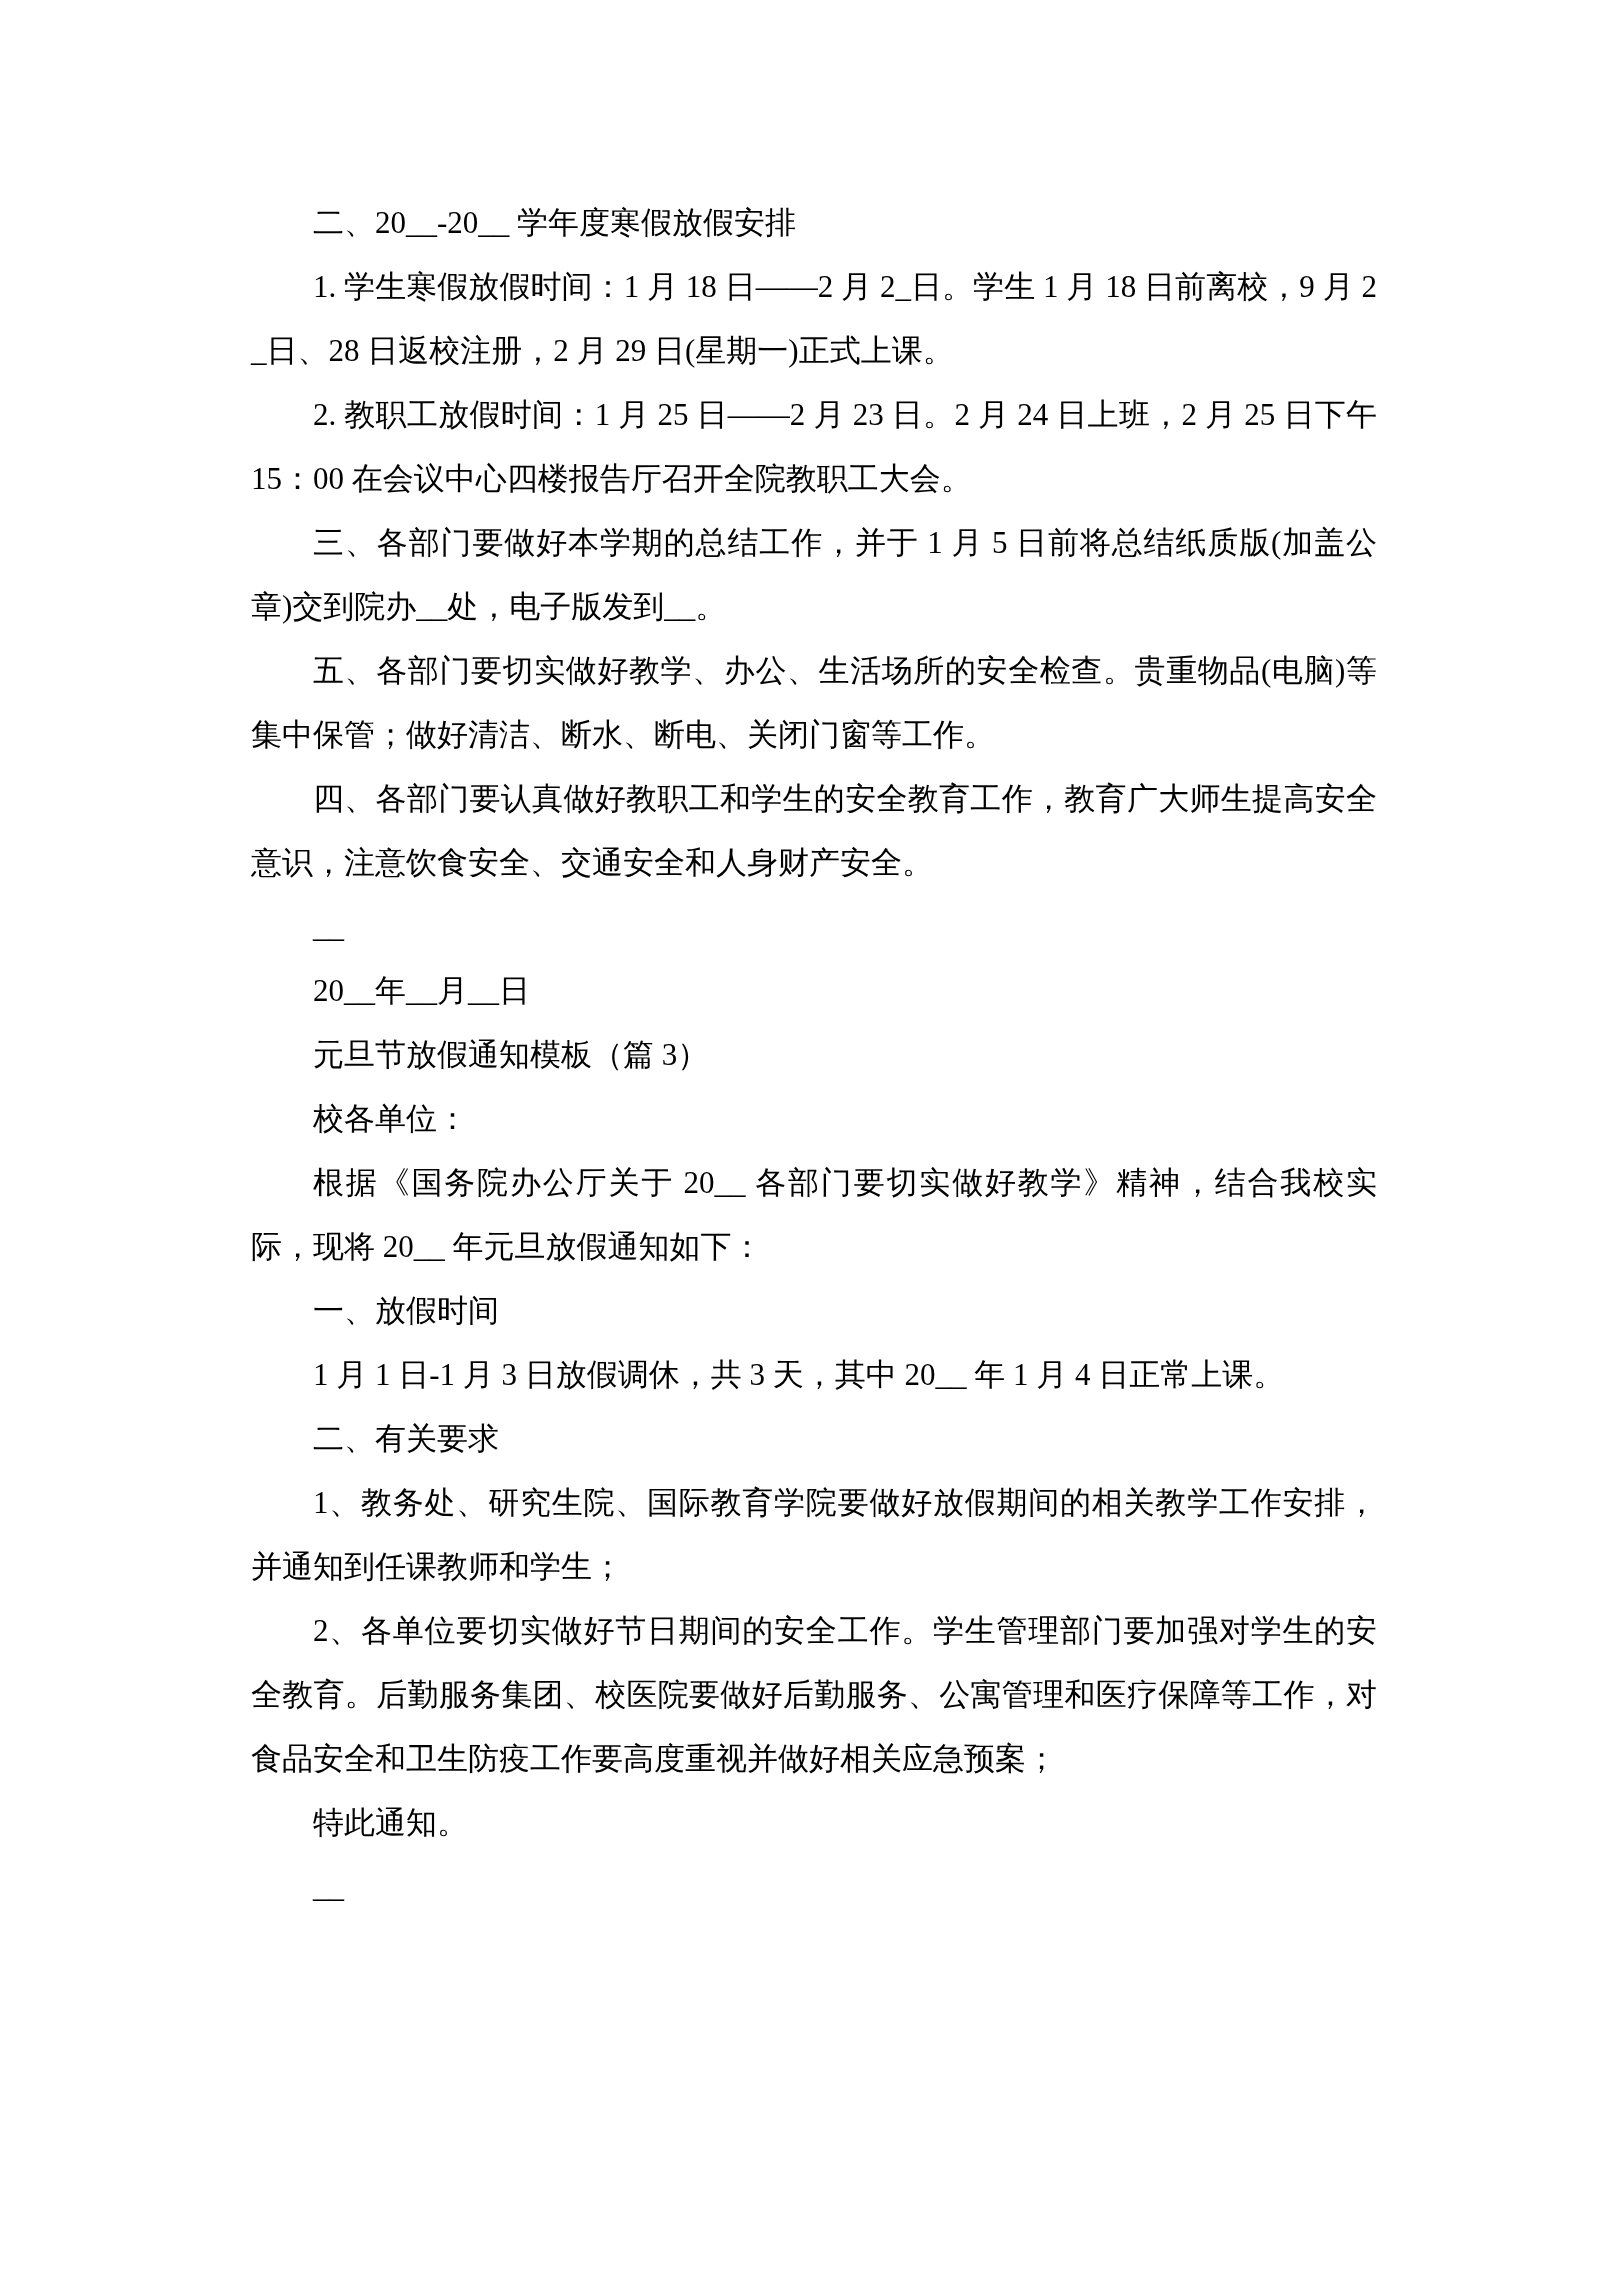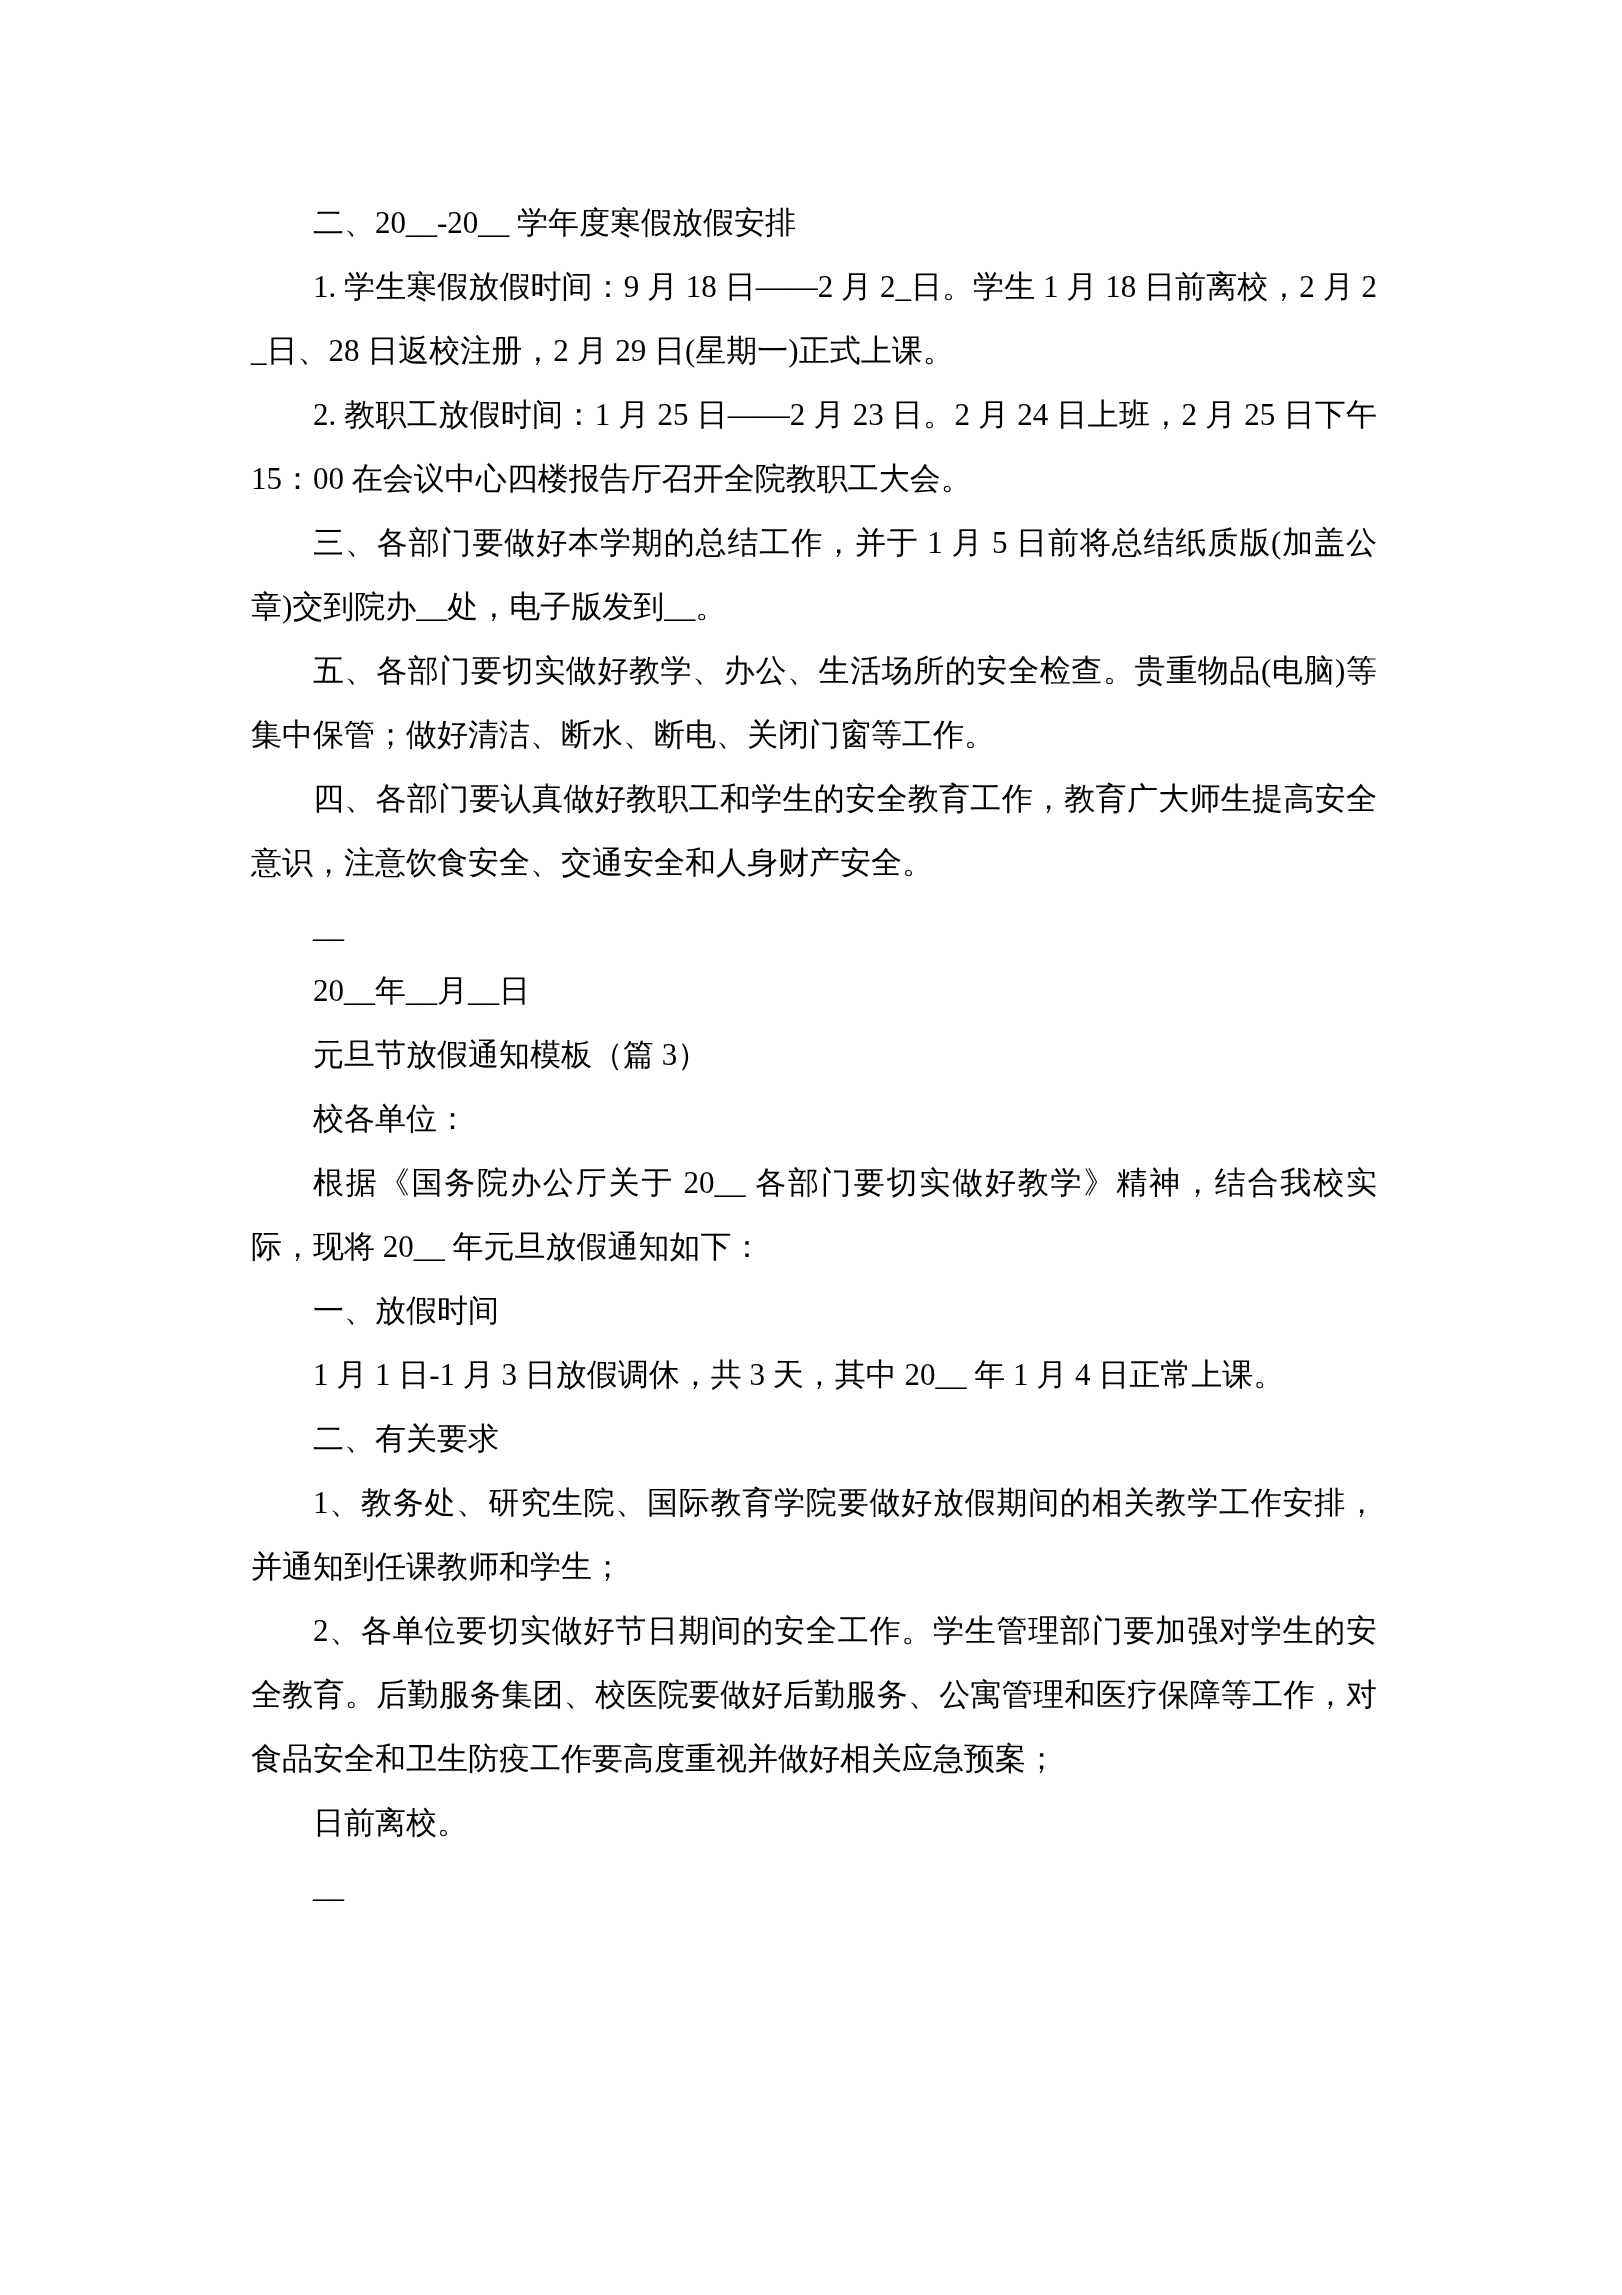--- a/index.html
+++ b/index.html
@@ -32,32 +32,32 @@
     text-indent: 2em;
     word-break: break-all;
   }
 </style>
 </head>
 <body>
 
 <div class="page">
   <div class="content">
     <p>二、20__-20__ 学年度寒假放假安排</p>
-    <p>1. 学生寒假放假时间：9 月 18 日——2 月 2_日。学生 1 月 18 日前离校，2 月 2_日、28 日返校注册，2 月 29 日(星期一)正式上课。</p>
+    <p>1. 学生寒假放假时间：1 月 18 日——2 月 2_日。学生 1 月 18 日前离校，9 月 2_日、28 日返校注册，2 月 29 日(星期一)正式上课。</p>
     <p>2. 教职工放假时间：1 月 25 日——2 月 23 日。2 月 24 日上班，2 月 25 日下午 15：00 在会议中心四楼报告厅召开全院教职工大会。</p>
     <p>三、各部门要做好本学期的总结工作，并于 1 月 5 日前将总结纸质版(加盖公章)交到院办__处，电子版发到__。</p>
     <p>五、各部门要切实做好教学、办公、生活场所的安全检查。贵重物品(电脑)等集中保管；做好清洁、断水、断电、关闭门窗等工作。</p>
     <p>四、各部门要认真做好教职工和学生的安全教育工作，教育广大师生提高安全意识，注意饮食安全、交通安全和人身财产安全。</p>
     <p>__</p>
     <p>20__年__月__日</p>
     <p>元旦节放假通知模板（篇 3）</p>
     <p>校各单位：</p>
     <p>根据《国务院办公厅关于 20__ 各部门要切实做好教学》精神，结合我校实际，现将 20__ 年元旦放假通知如下：</p>
     <p>一、放假时间</p>
     <p>1 月 1 日-1 月 3 日放假调休，共 3 天，其中 20__ 年 1 月 4 日正常上课。</p>
     <p>二、有关要求</p>
     <p>1、教务处、研究生院、国际教育学院要做好放假期间的相关教学工作安排，并通知到任课教师和学生；</p>
     <p>2、各单位要切实做好节日期间的安全工作。学生管理部门要加强对学生的安全教育。后勤服务集团、校医院要做好后勤服务、公寓管理和医疗保障等工作，对食品安全和卫生防疫工作要高度重视并做好相关应急预案；</p>
-    <p>日前离校。</p>
+    <p>特此通知。</p>
     <p>__</p>
   </div>
 </div>
 
 
 </body></html>

